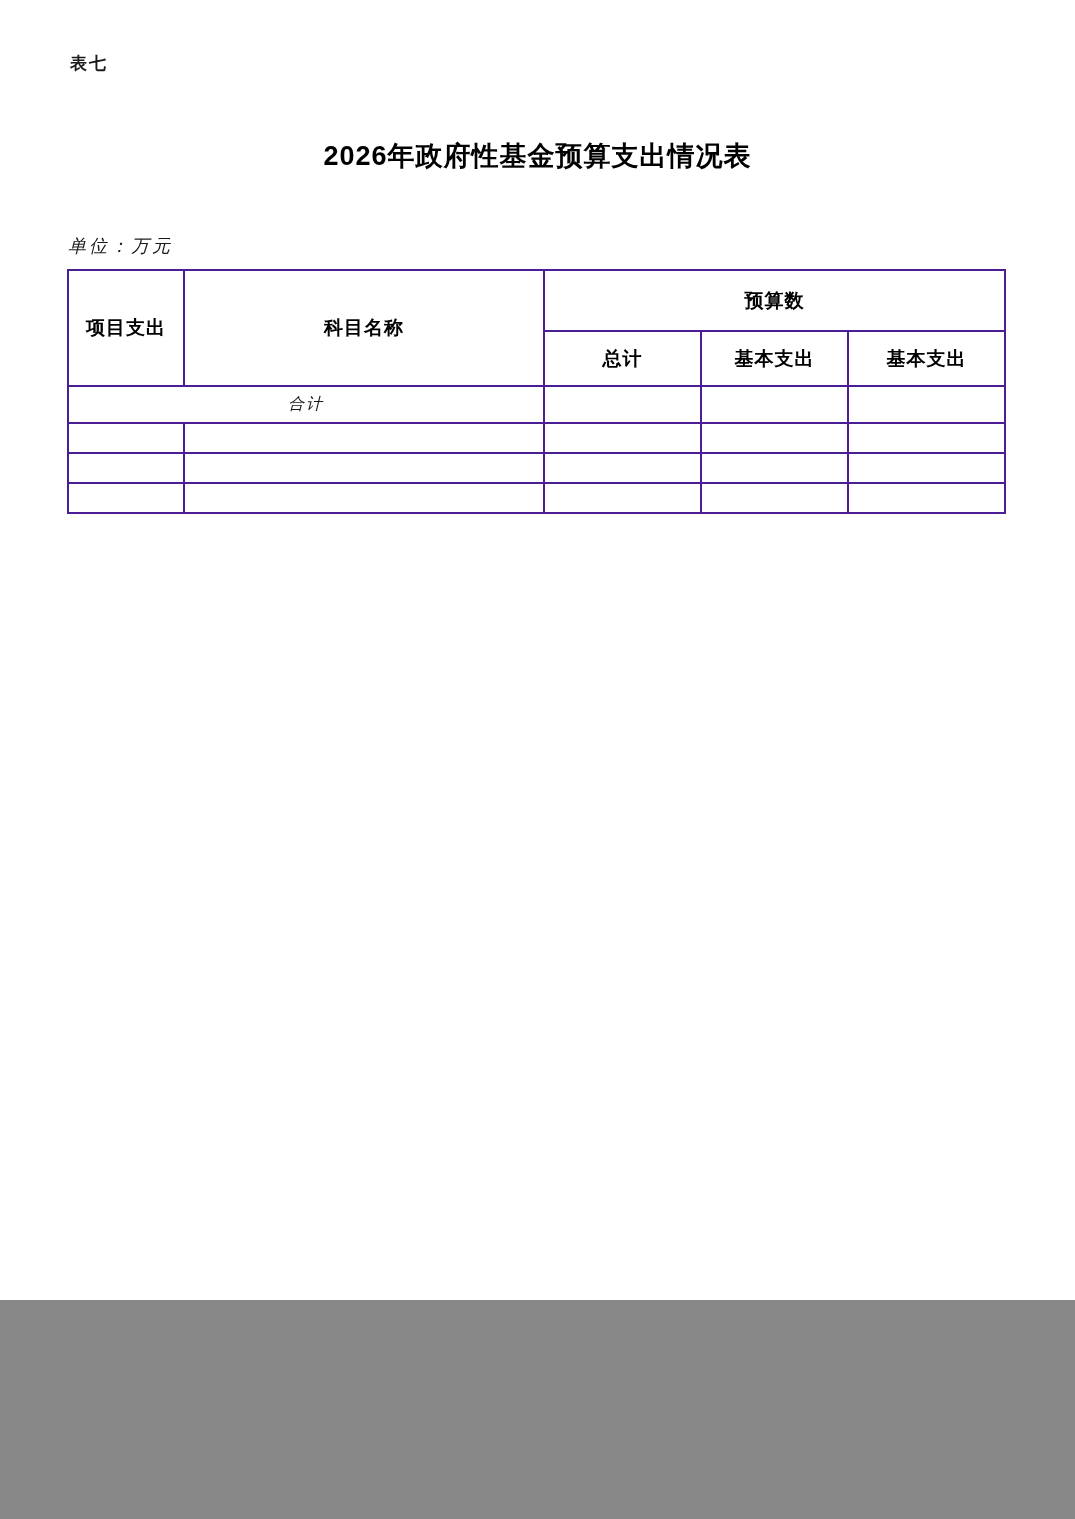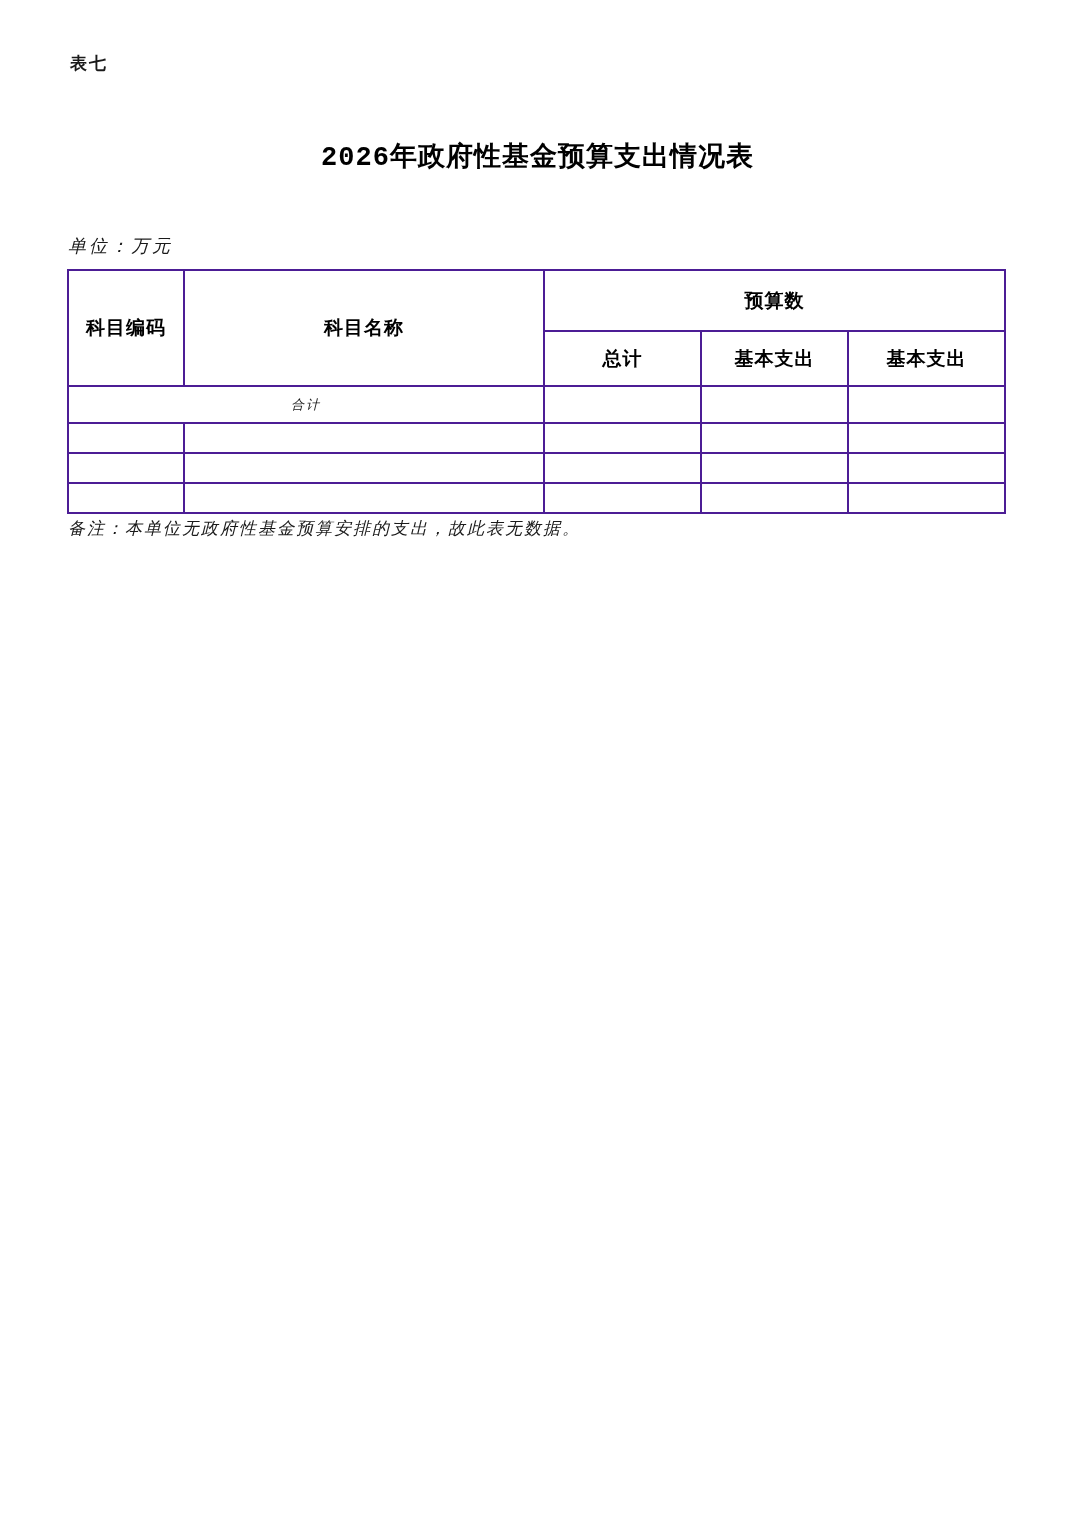--- a/index.html
+++ b/index.html
@@ -1,20 +1,20 @@
 <!DOCTYPE html>
 <html><head>
 <meta charset="utf-8">
 <style>
   * { margin: 0; padding: 0; box-sizing: border-box; }
   html, body { background: #888; }
   .page {
     position: relative;
     width: 1075px;
-    height: 1519px;
+    height: 1300px;
     margin: 0 auto;
     background: #ffffff;
     color: #1a1a1a;
     overflow: hidden;
     font-family: "Liberation Serif", serif;
   }
   .corner-label {
     position: absolute;
     left: 70px;
     top: 52px;
@@ -23,21 +23,21 @@
     font-size: 17px;
     letter-spacing: 2px;
     color: #1a1a1a;
   }
   .doc-title {
     position: absolute;
     left: 0;
     top: 138px;
     width: 100%;
     text-align: center;
-    font-family: Liberation Mono, monospace;
+    font-family: Liberation Sans, sans-serif;
     font-weight: 700;
     font-size: 27px;
     letter-spacing: 1px;
     color: #000000;
   }
   .meta-row {
     position: absolute;
     left: 68px;
     top: 234px;
     width: 939px;
@@ -74,21 +74,21 @@
     font-family: "Liberation Sans", sans-serif;
     font-weight: 700;
     font-size: 19px;
     letter-spacing: 1px;
     color: #000000;
   }
   td.thick-bottom { border-bottom-width: 3px; }
   td.kaiti-cell {
     font-family: Liberation Mono, monospace;
     font-style: italic;
-    font-size: 13px;
+    font-size: 16px;
     letter-spacing: 2px;
     color: #1a1a1a;
   }
   .remark-note {
     position: absolute;
     left: 68px;
     top: 517px;
     font-family: "Liberation Serif", serif;
     font-style: italic;
     font-size: 17px;
@@ -112,21 +112,21 @@
   <table class="budget-table">
     <colgroup>
       <col style="width:116px">
       <col style="width:360px">
       <col style="width:157px">
       <col style="width:147px">
       <col style="width:157px">
     </colgroup>
     <tbody>
       <tr class="header-row-1">
-        <td rowspan="2" class="th-cell thick-bottom">科目编码</td>
+        <td rowspan="2" class="th-cell thick-bottom">项目支出</td>
         <td rowspan="2" class="th-cell thick-bottom">科目名称</td>
         <td colspan="3" class="th-cell">预算数</td>
       </tr>
       <tr class="header-row-2">
         <td class="th-cell thick-bottom">总计</td>
         <td class="th-cell thick-bottom">基本支出</td>
         <td class="th-cell thick-bottom">基本支出</td>
       </tr>
       <tr class="total-row">
         <td colspan="2" class="kaiti-cell">合计</td>
@@ -151,15 +151,14 @@
       <tr class="empty-row">
         <td class="kaiti-cell"></td>
         <td class="kaiti-cell"></td>
         <td class="kaiti-cell"></td>
         <td class="kaiti-cell"></td>
         <td class="kaiti-cell"></td>
       </tr>
     </tbody>
   </table>
 
-  <div class="remark-note">备注：本单位无政府性基金预算安排的支出，故此表无数据。</div>
 
 </div>
 
 </body></html>

